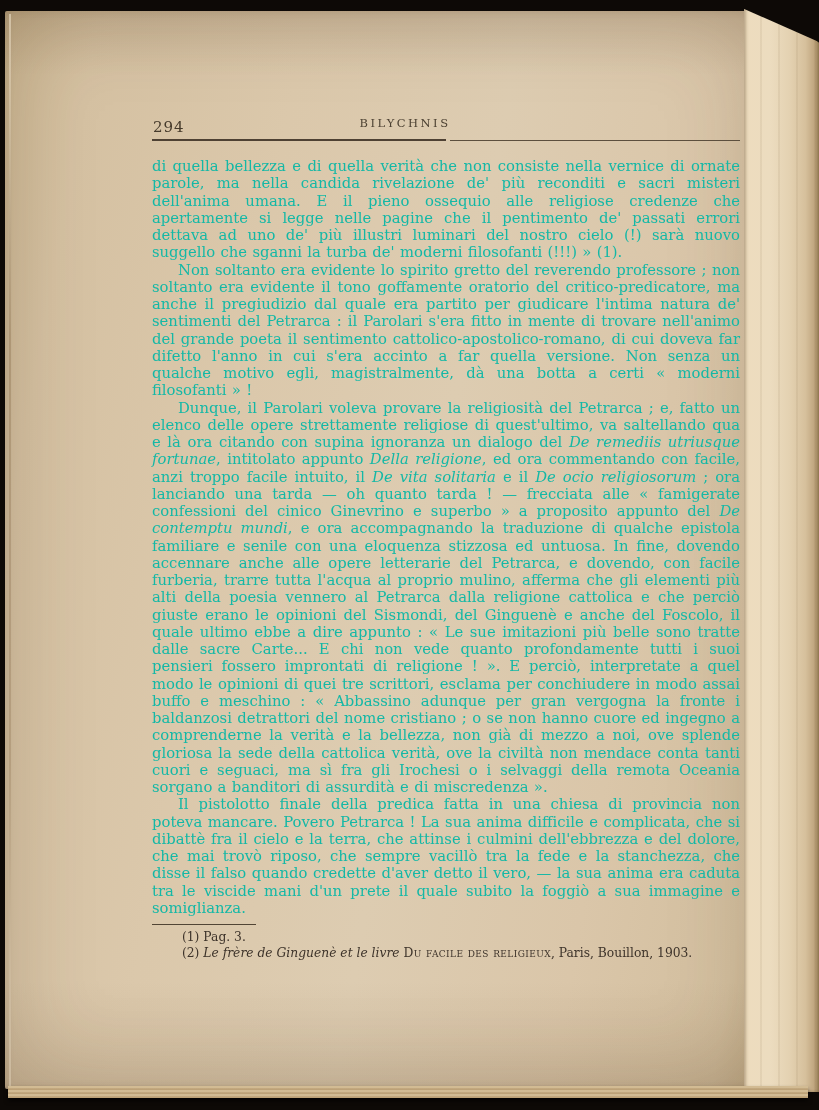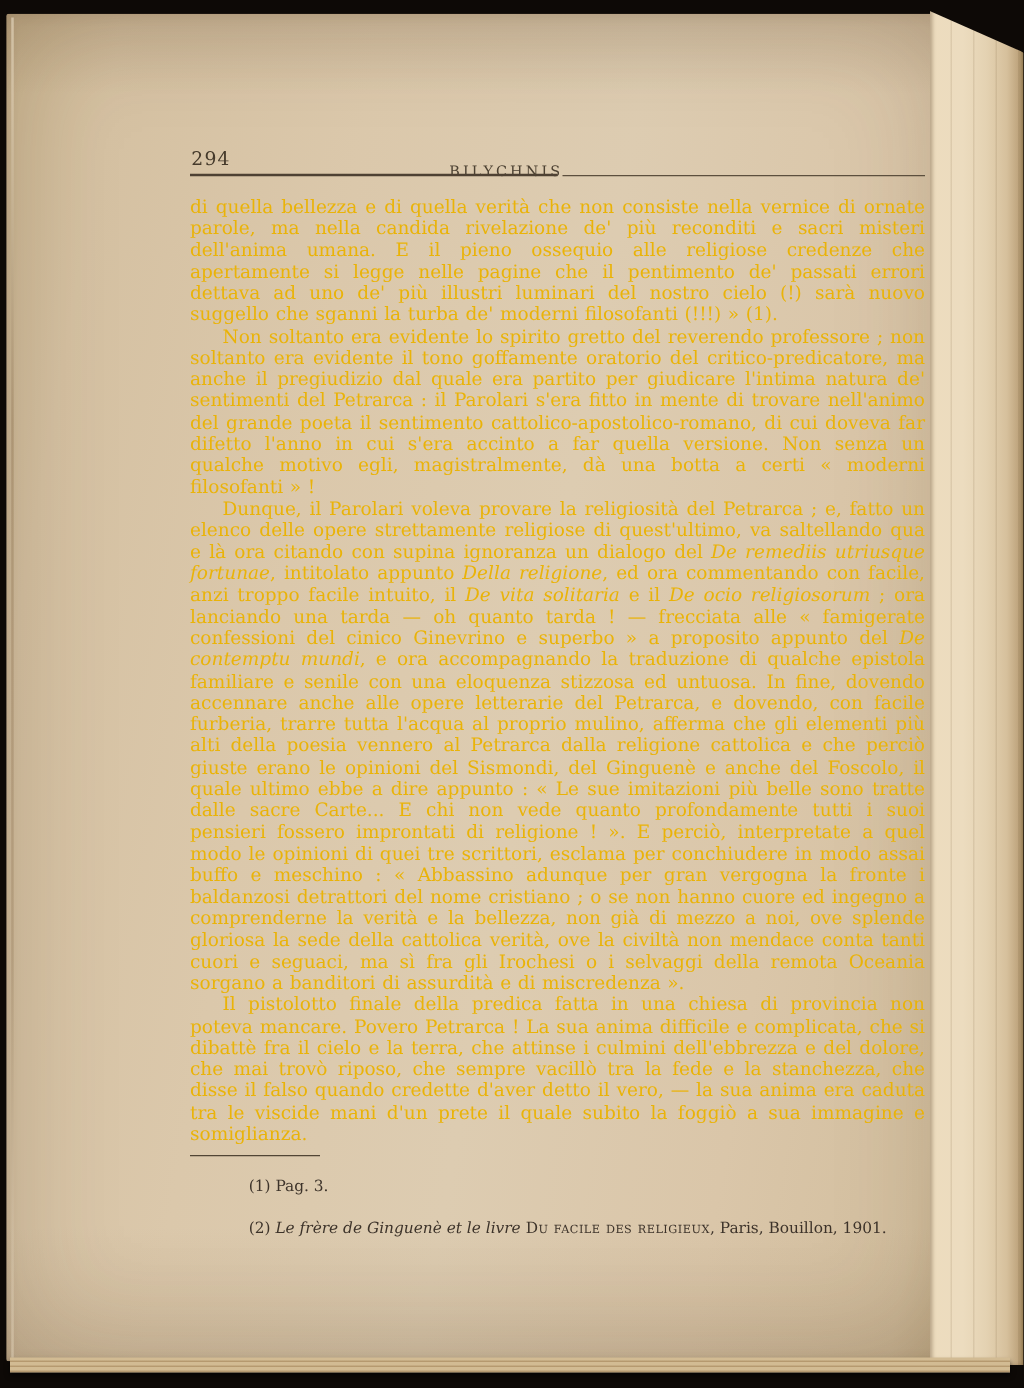--- a/index.html
+++ b/index.html
@@ -61,58 +61,58 @@
     position: absolute;
     left: 152px; top: 116px; width: 588px;
     color: #3a3025;
   }
   .header { position: relative; height: 22px; }
   .pagenum {
     position: absolute; left: 1px; top: 2px;
     font-size: 15px; letter-spacing: 1px; color: #453a2b;
   }
   .runhead {
-    position: absolute; left: 253px; top: 14px;
+    position: absolute; left: 253px; top: 0;
     transform: translateX(-50%);
     font-size: 11.5px; letter-spacing: 2.5px; color: #4c4132; text-align: center;
   }
   .rule-left {
     position: absolute; left: 0; top: 23px; width: 294px; height: 2px;
     background: #4e4133;
   }
   .rule-right {
     position: absolute; left: 298px; top: 24px; width: 290px; height: 1px;
     background: #5c4f3e;
   }
   .bodytext {
     margin-top: 19px;
     font-size: 14.8px;
     line-height: 17.25px;
     text-align: justify;
     word-spacing: 0.6px;
-    color: #eab308;
+    color: #14b8a6;
   }
   .bodytext p.para { margin: 0; }
   .bodytext p.para.indent { text-indent: 26px; }
   .seg-italic { font-style: italic; }
   .seg-smallcaps { font-variant: small-caps; letter-spacing: 0.4px; }
   .fnrule {
     margin-top: 8px;
     width: 104px; height: 0;
     border-top: 1.5px solid #514535;
   }
   .footnotes {
     margin-top: 5px;
     padding-left: 30px;
     font-size: 12.3px;
     line-height: 15.5px;
     color: #3d332a;
     text-align: left;
   }
-  .footnotes p.para { margin: 17px; }
+  .footnotes p.para { margin: 0; }
 </style>
 </head>
 <body>
 
 <div class="canvas">
   <div class="book-page"></div>
   <div class="fore-edge"></div>
   <div class="corner-notch"></div>
   <div class="bottom-edge"></div>
   <div class="left-crease"></div>
@@ -129,16 +129,16 @@
         <p class="para"><span>di quella bellezza e di quella verità che non consiste nella vernice di ornate parole, ma nella candida rivelazione de' più reconditi e sacri misteri dell'anima umana. E il pieno ossequio alle religiose credenze che apertamente si legge nelle pagine che il pentimento de' passati errori dettava ad uno de' più illustri luminari del nostro cielo (!) sarà nuovo suggello che sganni la turba de' moderni filosofanti (!!!) » (1).</span></p>
         <p class="para indent"><span>Non soltanto era evidente lo spirito gretto del reverendo professore ; non soltanto era evidente il tono goffamente oratorio del critico-predicatore, ma anche il pregiudizio dal quale era partito per giudicare l'intima natura de' sentimenti del Petrarca : il Parolari s'era fitto in mente di trovare nell'animo del grande poeta il sentimento cattolico-apostolico-romano, di cui doveva far difetto l'anno in cui s'era accinto a far quella versione. Non senza un qualche motivo egli, magistralmente, dà una botta a certi « moderni filosofanti » !</span></p>
         <p class="para indent"><span>Dunque, il Parolari voleva provare la religiosità del Petrarca ; e, fatto un elenco delle opere strettamente religiose di quest'ultimo, va saltellando qua e là ora citando con supina ignoranza un dialogo del </span><span class="seg-italic">De remediis utriusque fortunae</span><span>, intitolato appunto </span><span class="seg-italic">Della religione</span><span>, ed ora commentando con facile, anzi troppo facile intuito, il </span><span class="seg-italic">De vita solitaria</span><span> e il </span><span class="seg-italic">De ocio religiosorum</span><span> ; ora lanciando una tarda — oh quanto tarda ! — frecciata alle « famigerate confessioni del cinico Ginevrino e superbo » a proposito appunto del </span><span class="seg-italic">De contemptu mundi</span><span>, e ora accompagnando la traduzione di qualche epistola familiare e senile con una eloquenza stizzosa ed untuosa. In fine, dovendo accennare anche alle opere letterarie del Petrarca, e dovendo, con facile furberia, trarre tutta l'acqua al proprio mulino, afferma che gli elementi più alti della poesia vennero al Petrarca dalla religione cattolica e che perciò giuste erano le opinioni del Sismondi, del Ginguenè e anche del Foscolo, il quale ultimo ebbe a dire appunto : « Le sue imitazioni più belle sono tratte dalle sacre Carte... E chi non vede quanto profondamente tutti i suoi pensieri fossero improntati di religione ! ». E perciò, interpretate a quel modo le opinioni di quei tre scrittori, esclama per conchiudere in modo assai buffo e meschino : « Abbassino adunque per gran vergogna la fronte i baldanzosi detrattori del nome cristiano ; o se non hanno cuore ed ingegno a comprenderne la verità e la bellezza, non già di mezzo a noi, ove splende gloriosa la sede della cattolica verità, ove la civiltà non mendace conta tanti cuori e seguaci, ma sì fra gli Irochesi o i selvaggi della remota Oceania sorgano a banditori di assurdità e di miscredenza ».</span></p>
         <p class="para indent"><span>Il pistolotto finale della predica fatta in una chiesa di provincia non poteva mancare. Povero Petrarca ! La sua anima difficile e complicata, che si dibattè fra il cielo e la terra, che attinse i culmini dell'ebbrezza e del dolore, che mai trovò riposo, che sempre vacillò tra la fede e la stanchezza, che disse il falso quando credette d'aver detto il vero, — la sua anima era caduta tra le viscide mani d'un prete il quale subito la foggiò a sua immagine e somiglianza.</span></p>
       </div>
 
     <div class="fnrule"></div>
 
     <div class="footnotes">
         <p class="para"><span>(1) Pag. 3.</span></p>
-        <p class="para"><span>(2) </span><span class="seg-italic">Le frère de Ginguenè et le livre</span><span> </span><span class="seg-smallcaps">Du facile des religieux</span><span>, Paris, Bouillon, 1901.</span></p>
+        <p class="para"><span>(2) </span><span class="seg-italic">Le frère de Ginguenè et le livre</span><span> </span><span class="seg-smallcaps">Du facile des religieux</span><span>, Paris, Bouillon, 1903.</span></p>
       </div>
   </div>
 </div>
 
 </body></html>

